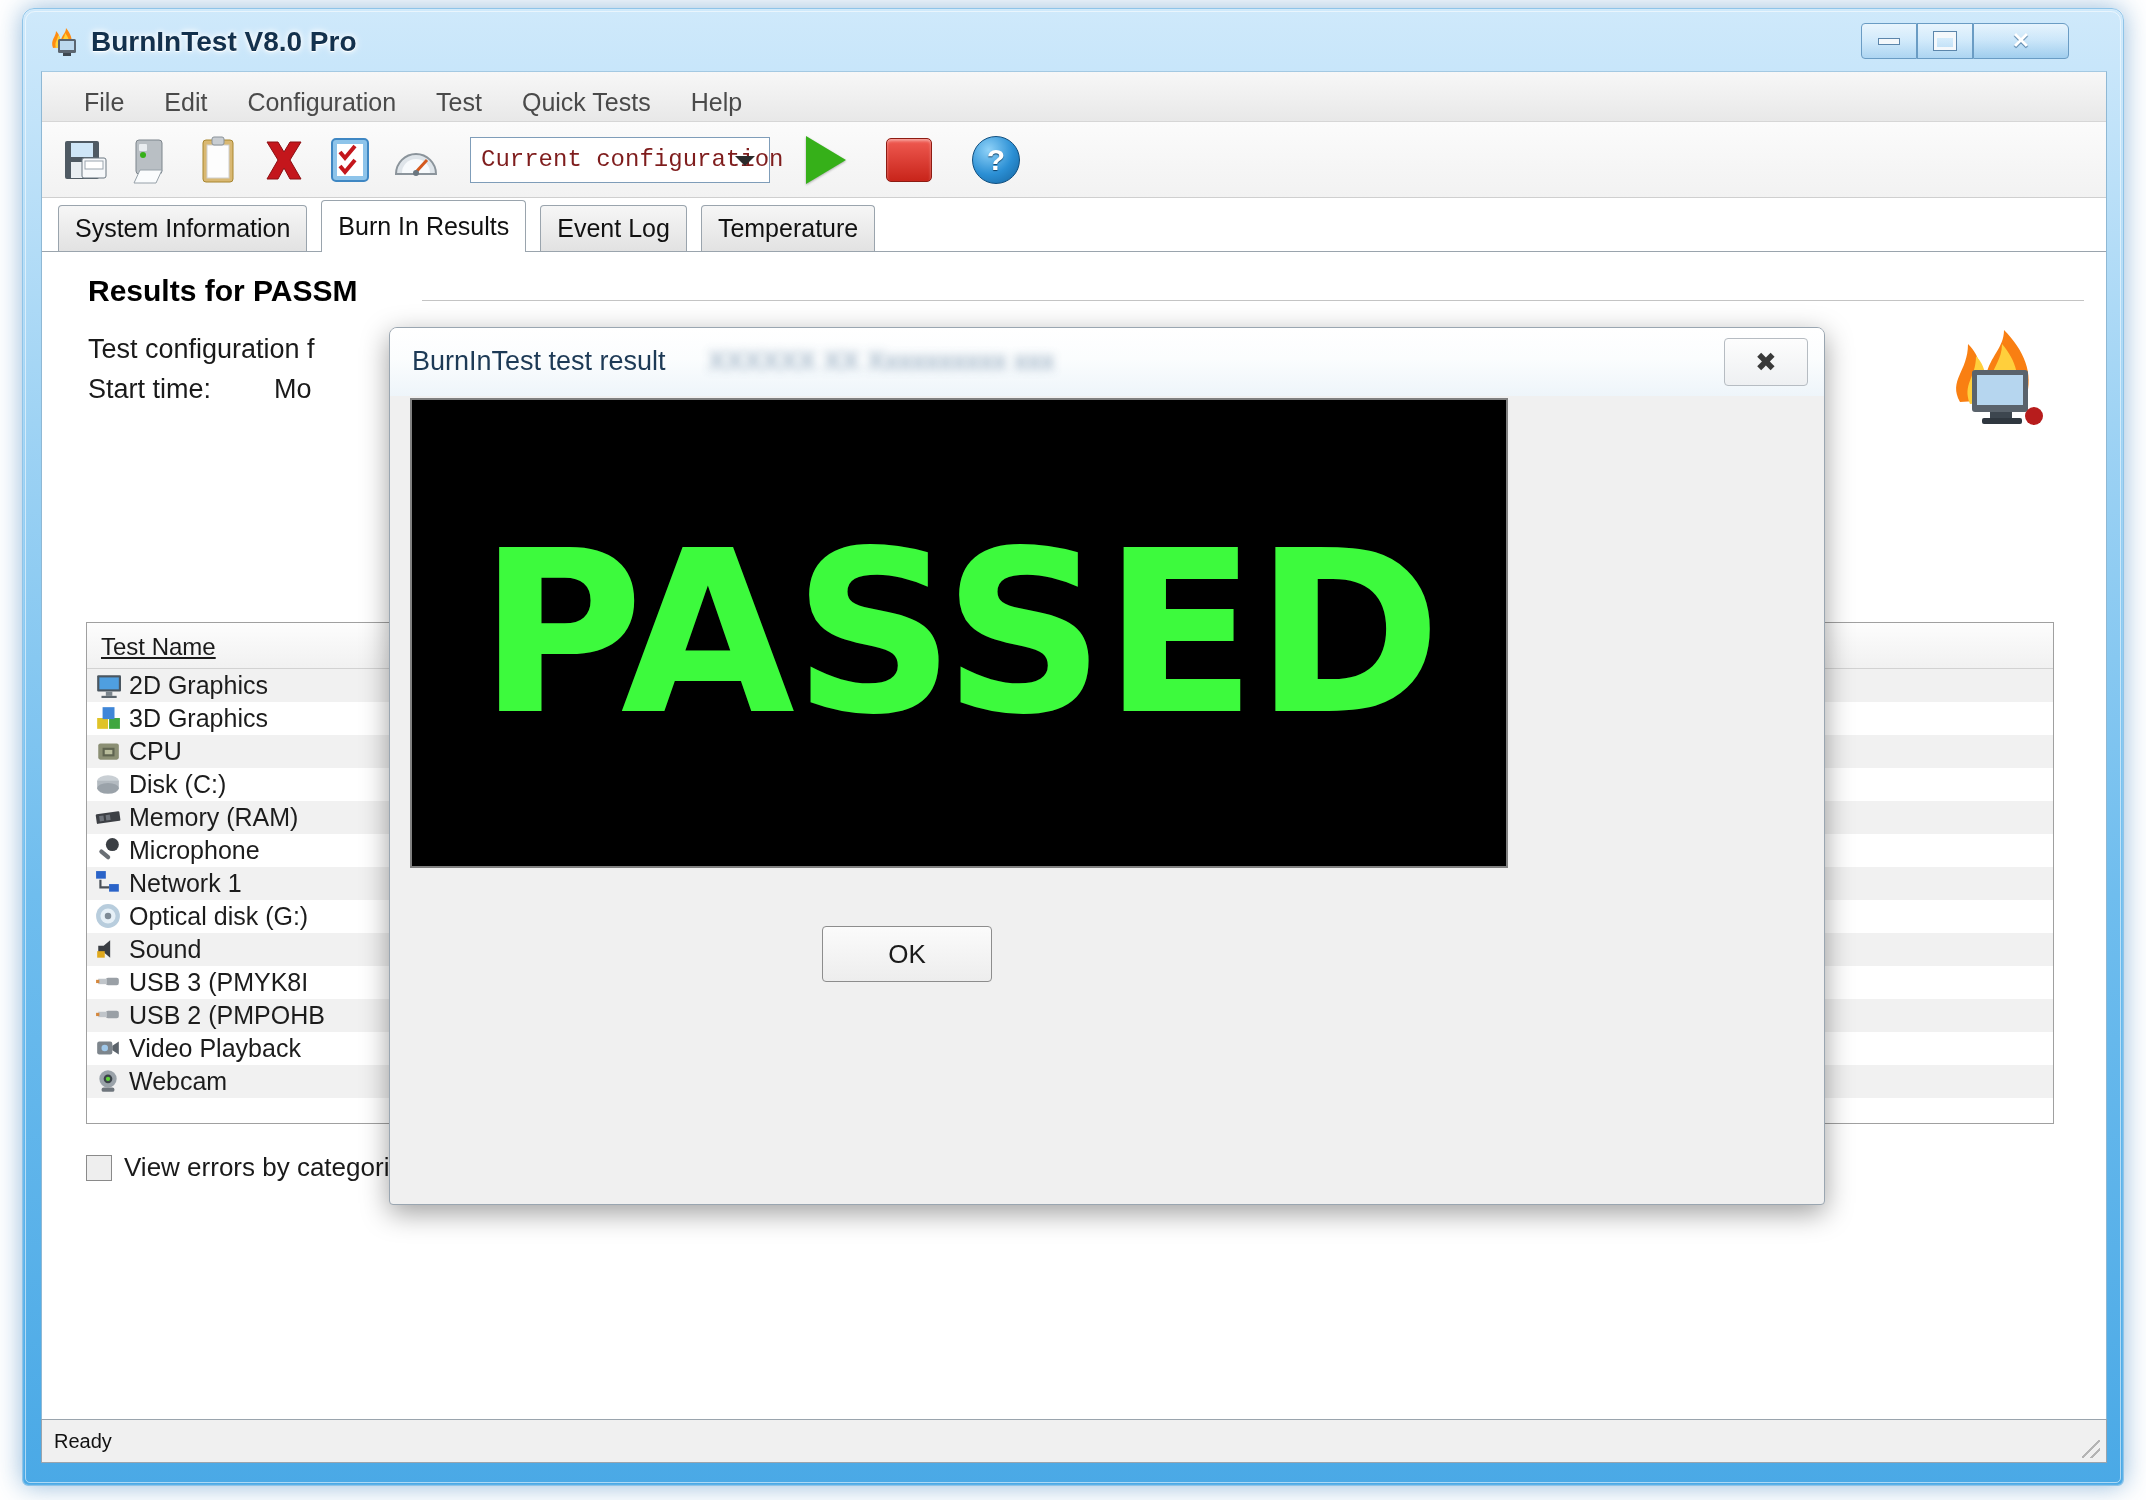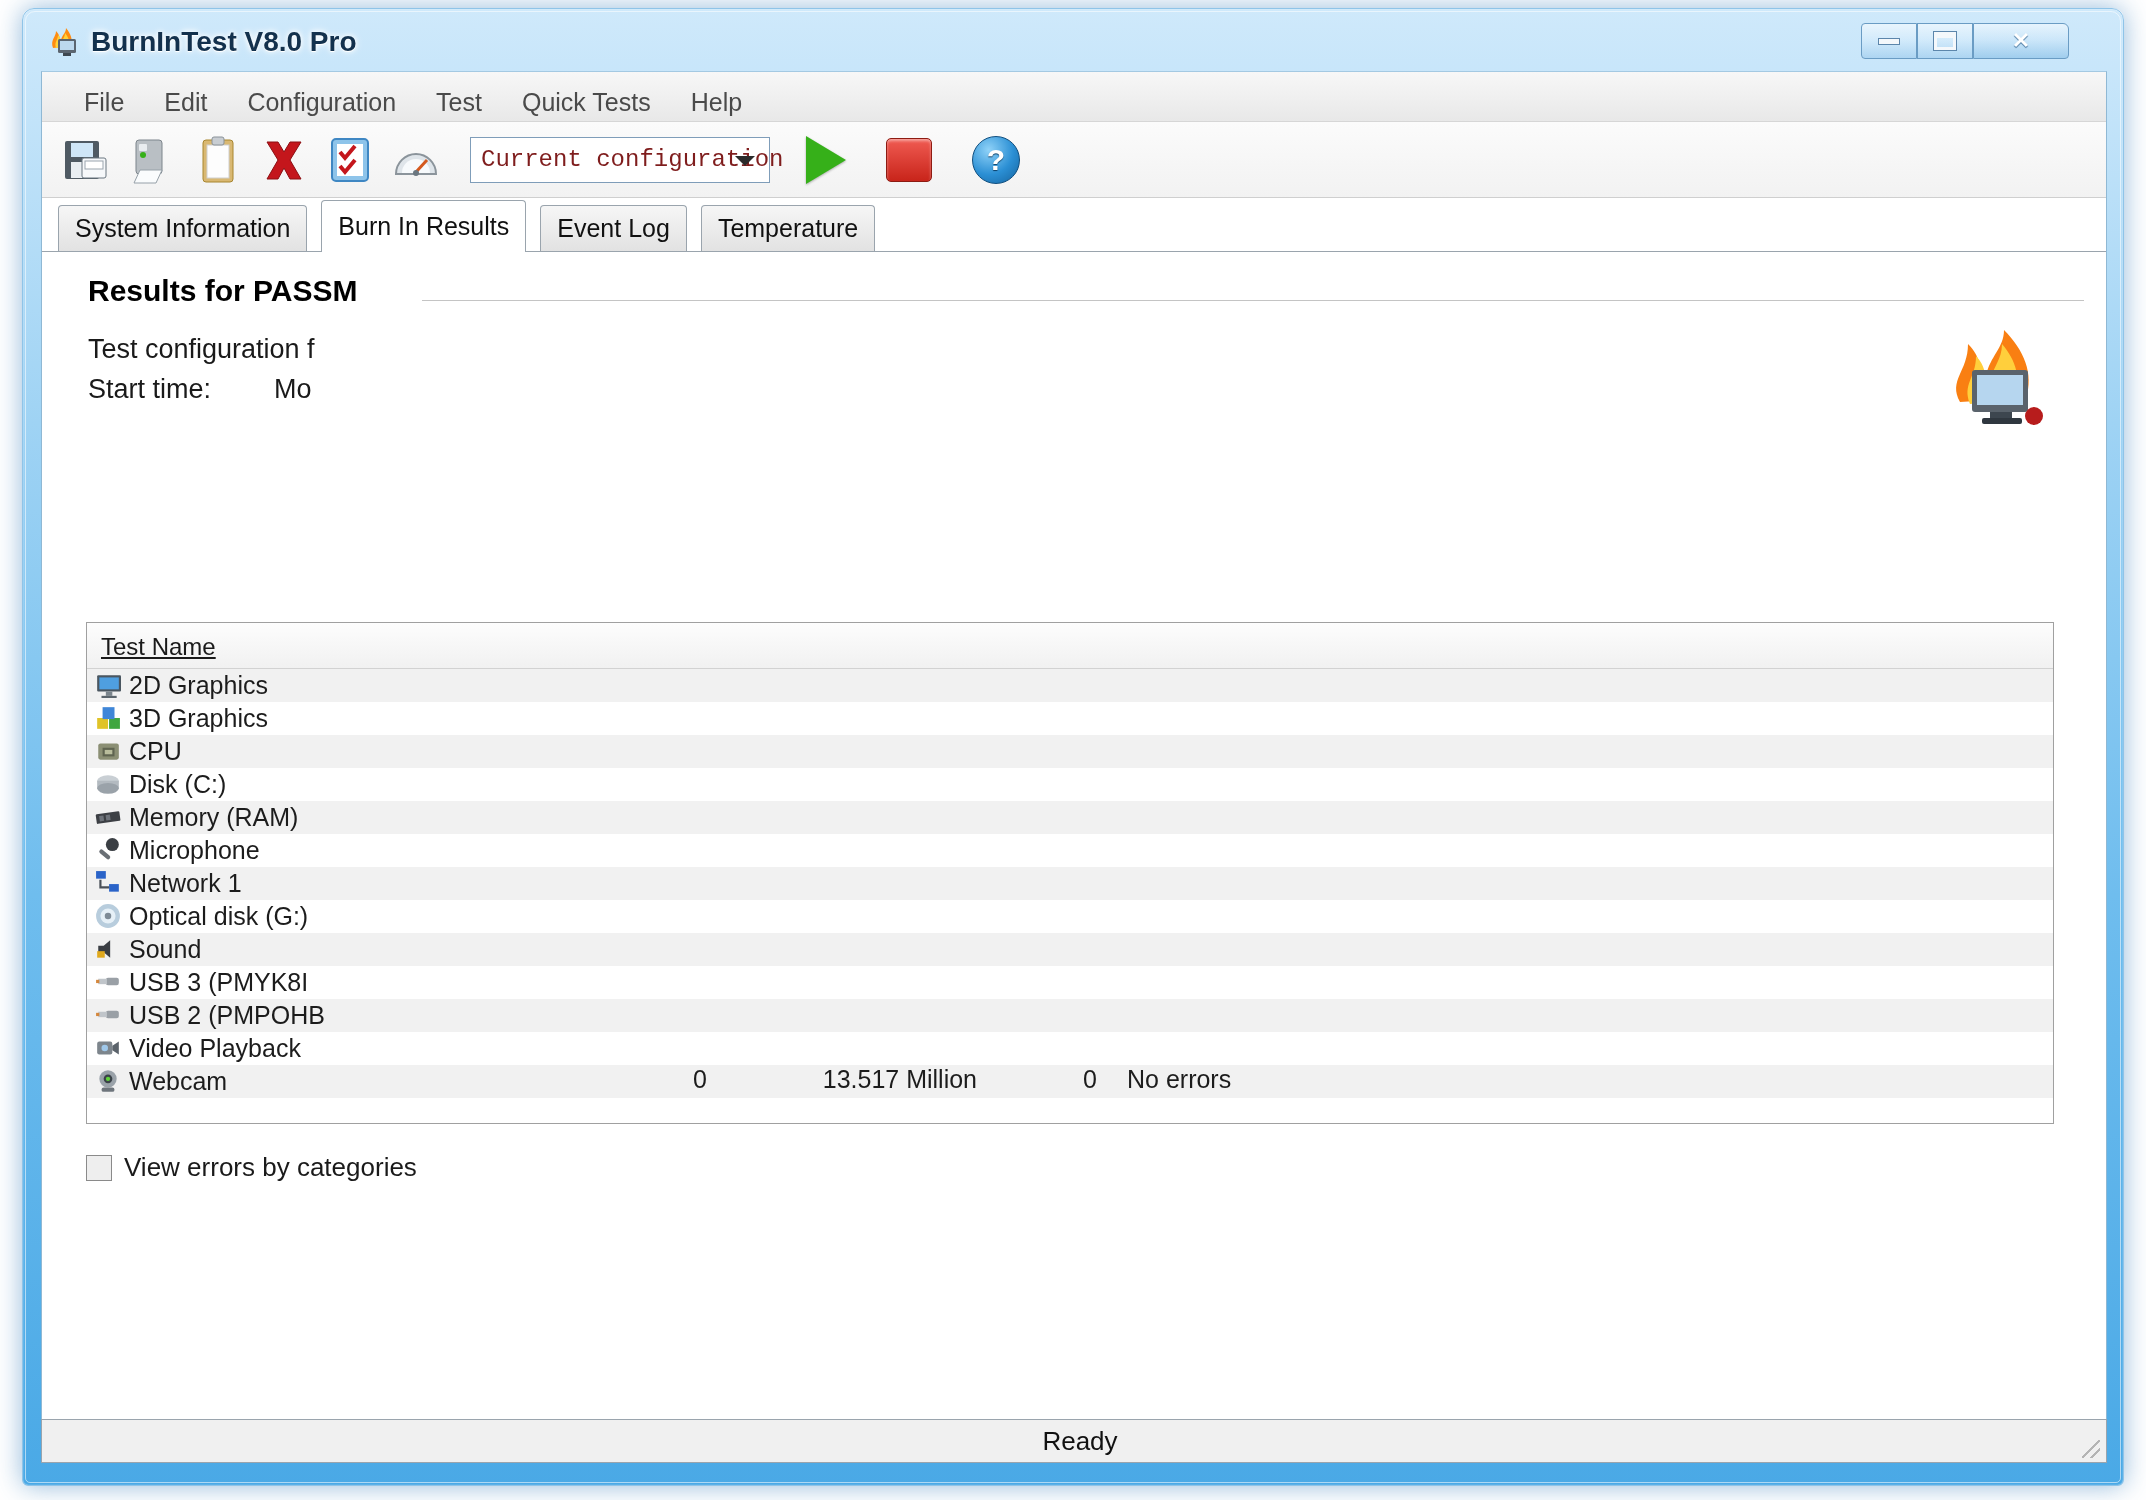--- a/index.html
+++ b/index.html
@@ -198,21 +198,21 @@
   #view-errors-box {
     width: 26px; height: 26px; border: 1px solid #8a8a8a; background: #eeeeee;
   }
   #view-errors-label { font-size: 26px; color: #1a1a1a; }
 
   
   #statusbar {
     position: absolute; left: 18px; bottom: 22px; width: 2066px; height: 44px;
     background: #f0f0f0; border: 1px solid #9aa4ad;
     display: flex; align-items: center; padding-left: 12px;
-    font-size: 26px; color: #111111; justify-content: center;
+    font-size: 20px; color: #111111;
   }
   #status-grip {
     position: absolute; right: 6px; bottom: 4px; width: 18px; height: 18px;
     background:
       linear-gradient(135deg, transparent 45%, #b4b4b4 45%, #b4b4b4 55%, transparent 55%),
       linear-gradient(135deg, transparent 70%, #b4b4b4 70%, #b4b4b4 80%, transparent 80%);
   }
 
   
   #dialog {
@@ -570,15 +570,30 @@
         </div>
 
       </div>
     </div>
 
     <div id="statusbar">
       <span>Ready</span>
       <span id="status-grip"></span>
     </div>
 
+    <div id="dialog">
+      <div id="dlg-titlebar">
+        <span id="dlg-title">BurnInTest test result</span>
+        <span id="dlg-title-redacted">XXXXXX XX Xxxxxxxxxx xxx</span>
+        <div id="dlg-close">
+          <span>✖</span>
+        </div>
+      </div>
+      <div id="dlg-body">
+        <div id="result-panel">
+          <div id="result-text">PASSED</div>
+        </div>
+        <div id="dlg-ok">OK</div>
+      </div>
+    </div>
 
   </div>
 </div>
 
 </body></html>

